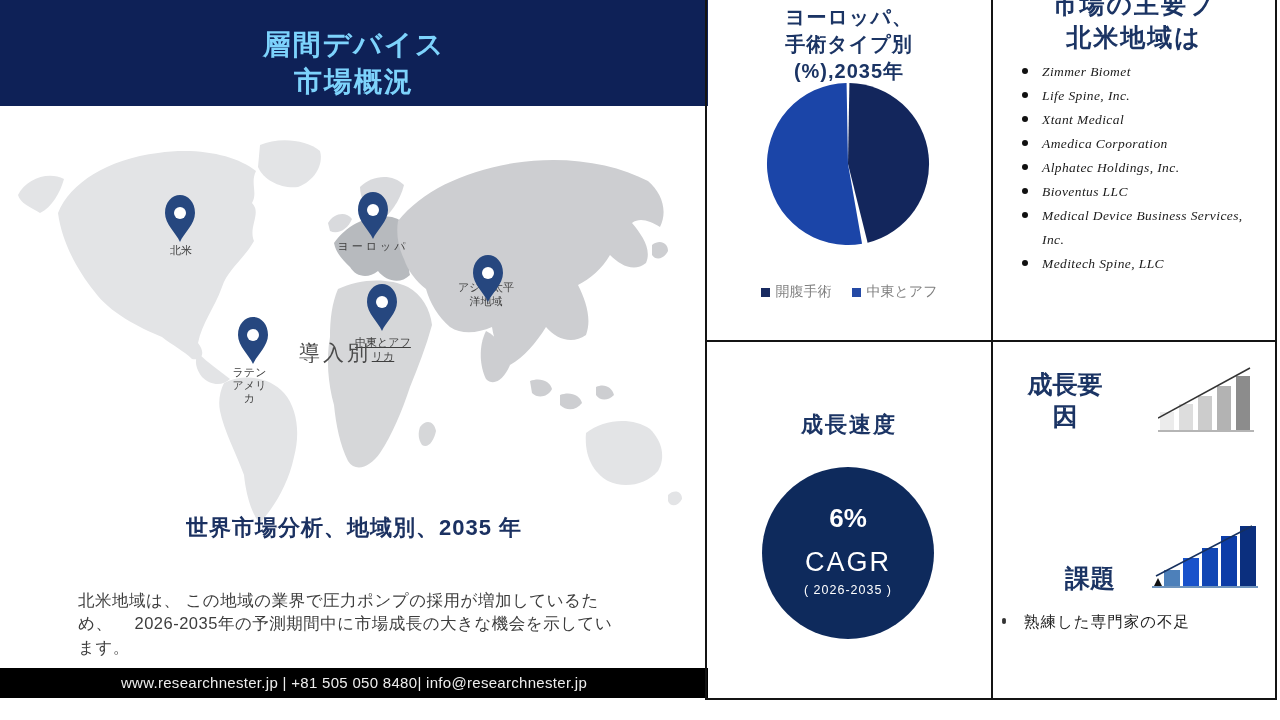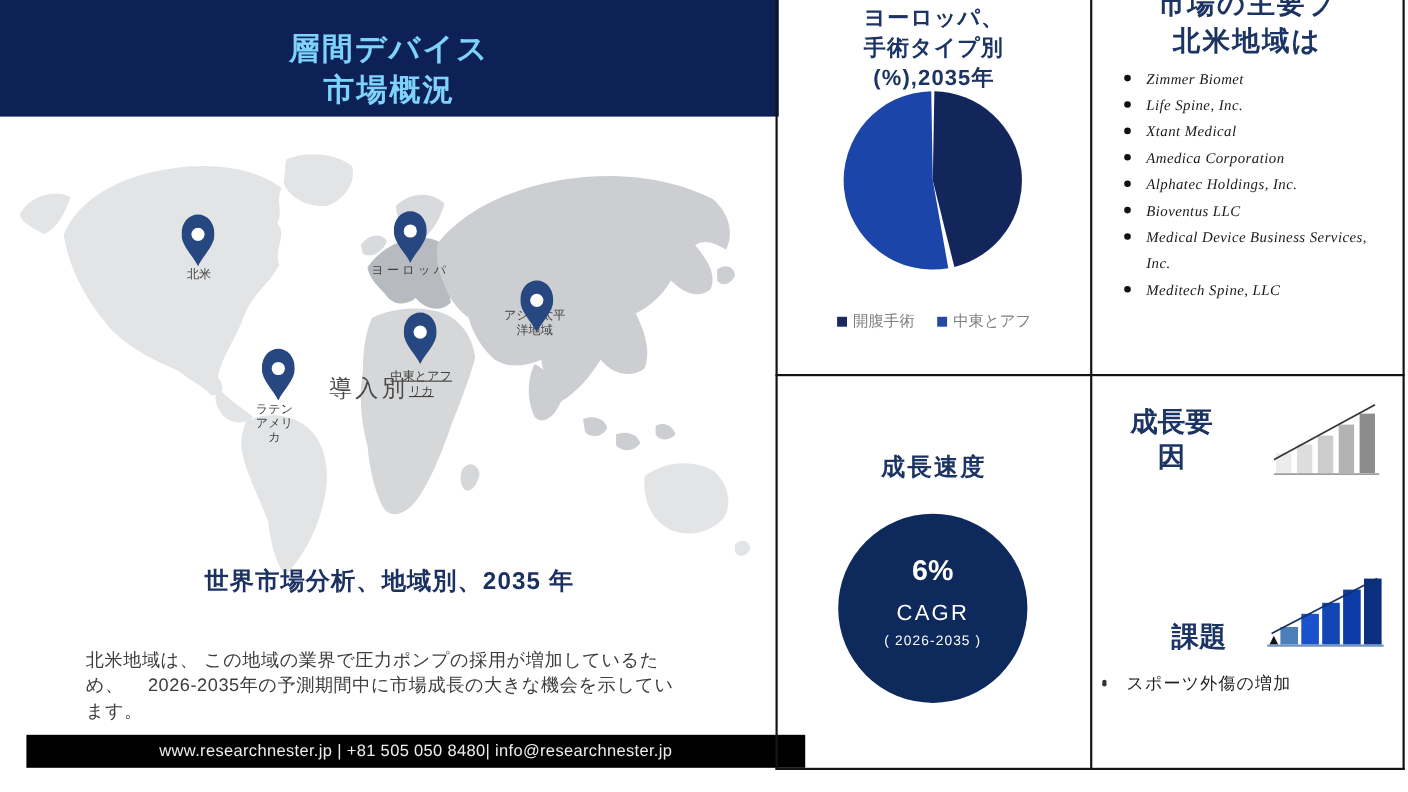--- a/index.html
+++ b/index.html
@@ -12,21 +12,21 @@
           text-align:center;font-weight:bold;font-size:28px;line-height:37px;
           letter-spacing:2px;padding-top:26px;box-sizing:border-box;}
   .map-label{font-size:11px;color:#3f3f3f;text-align:center;line-height:14px;}
   .overlay-text{font-family:"Liberation Serif",serif;font-size:21px;color:#4a4a4a;
                 letter-spacing:3px;}
   .regional-heading{left:0;top:513px;width:708px;text-align:center;color:#1b3161;
                     font-weight:bold;font-size:22px;letter-spacing:1px;}
   .regional-paragraph{left:78px;top:589px;width:548px;font-size:16.5px;line-height:1.42;
                       color:#3d3d3d;letter-spacing:0.5px;}
   .footer{left:0;top:668px;width:708px;height:30px;background:#000000;color:#ededed;
-          font-size:15px;text-align:center;line-height:30px;letter-spacing:0.3px;margin-left:24px;}
+          font-size:15px;text-align:center;line-height:30px;letter-spacing:0.3px;}
 
   
   .vline{width:2px;background:#141414;}
   .hline{height:2px;background:#141414;}
 
   
   .box-title{color:#1b3464;font-weight:bold;text-align:center;}
   .pie-title{left:707px;top:4px;width:284px;font-size:20px;line-height:27px;letter-spacing:1px;}
   .legend-row{left:707px;top:283px;width:284px;display:flex;justify-content:center;gap:20px;
               font-size:14px;color:#7f7f7f;}
@@ -38,21 +38,21 @@
                 font-family:"Liberation Serif",serif;font-size:13.5px;color:#1a1a1a;
                 letter-spacing:0.4px;}
   .players-list li{position:relative;padding-left:20px;line-height:24px;margin:0;font-style:italic;}
   .dot{position:absolute;left:0;top:8px;width:6px;height:6px;border-radius:50%;background:#111;}
 
   .growth-title{left:706px;top:410px;width:286px;font-size:22px;letter-spacing:2px;}
   .cagr-circle{left:762px;top:467px;width:172px;height:172px;border-radius:50%;
                background:#0e2a5c;color:#ffffff;text-align:center;box-sizing:border-box;
                padding-top:36px;}
   .cagr-value{font-size:26px;font-weight:bold;}
-  .cagr-label{font-size:20px;letter-spacing:2px;margin-top:13px;}
+  .cagr-label{font-size:27px;letter-spacing:2px;margin-top:13px;}
   .cagr-period{font-size:12.5px;letter-spacing:1px;margin-top:5px;}
 
   .gf-title{left:1008px;top:368px;width:114px;font-size:25px;line-height:32px;}
   .gf-list,.ch-list{list-style:none;margin:0;padding:0;font-family:"Liberation Serif",serif;
                     color:#1f1f1f;}
   .gf-list{left:1002px;top:438px;width:262px;font-size:15px;letter-spacing:1px;}
   .gf-list li{position:relative;padding-left:22px;line-height:20px;margin-bottom:2px;}
   .gf-list .dot{width:7px;height:7px;top:6px;}
   .ch-title{left:1040px;top:562px;width:100px;font-size:25px;}
   .ch-list{left:1002px;top:610px;width:260px;font-size:15.5px;letter-spacing:1px;}
@@ -218,16 +218,16 @@
     <rect x="31" y="38" width="16" height="28" fill="#1952cb"></rect>
     <rect x="50" y="28" width="16" height="38" fill="#1146b4"></rect>
     <rect x="69" y="16" width="16" height="50" fill="#0c3ca8"></rect>
     <rect x="88" y="6" width="16" height="60" fill="#0b2f7e"></rect>
     <polygon points="2,66 10,66 6,58" fill="#111111"></polygon>
     <line x1="4" y1="56" x2="100" y2="6" stroke="#16305e" stroke-width="1.5"></line>
     <line x1="0" y1="67" x2="106" y2="67" stroke="#6f94bd" stroke-width="2"></line>
   </svg>
   <ul class="abs ch-list">
     <li><span class="dot"></span></li>
-    <li><span class="dot"></span><span>スポーツ外傷の増加</span></li>
+    <li><span class="dot"></span><span>熟練した専門家の不足</span></li>
   </ul>
 
 </div>
 
 </body></html>

